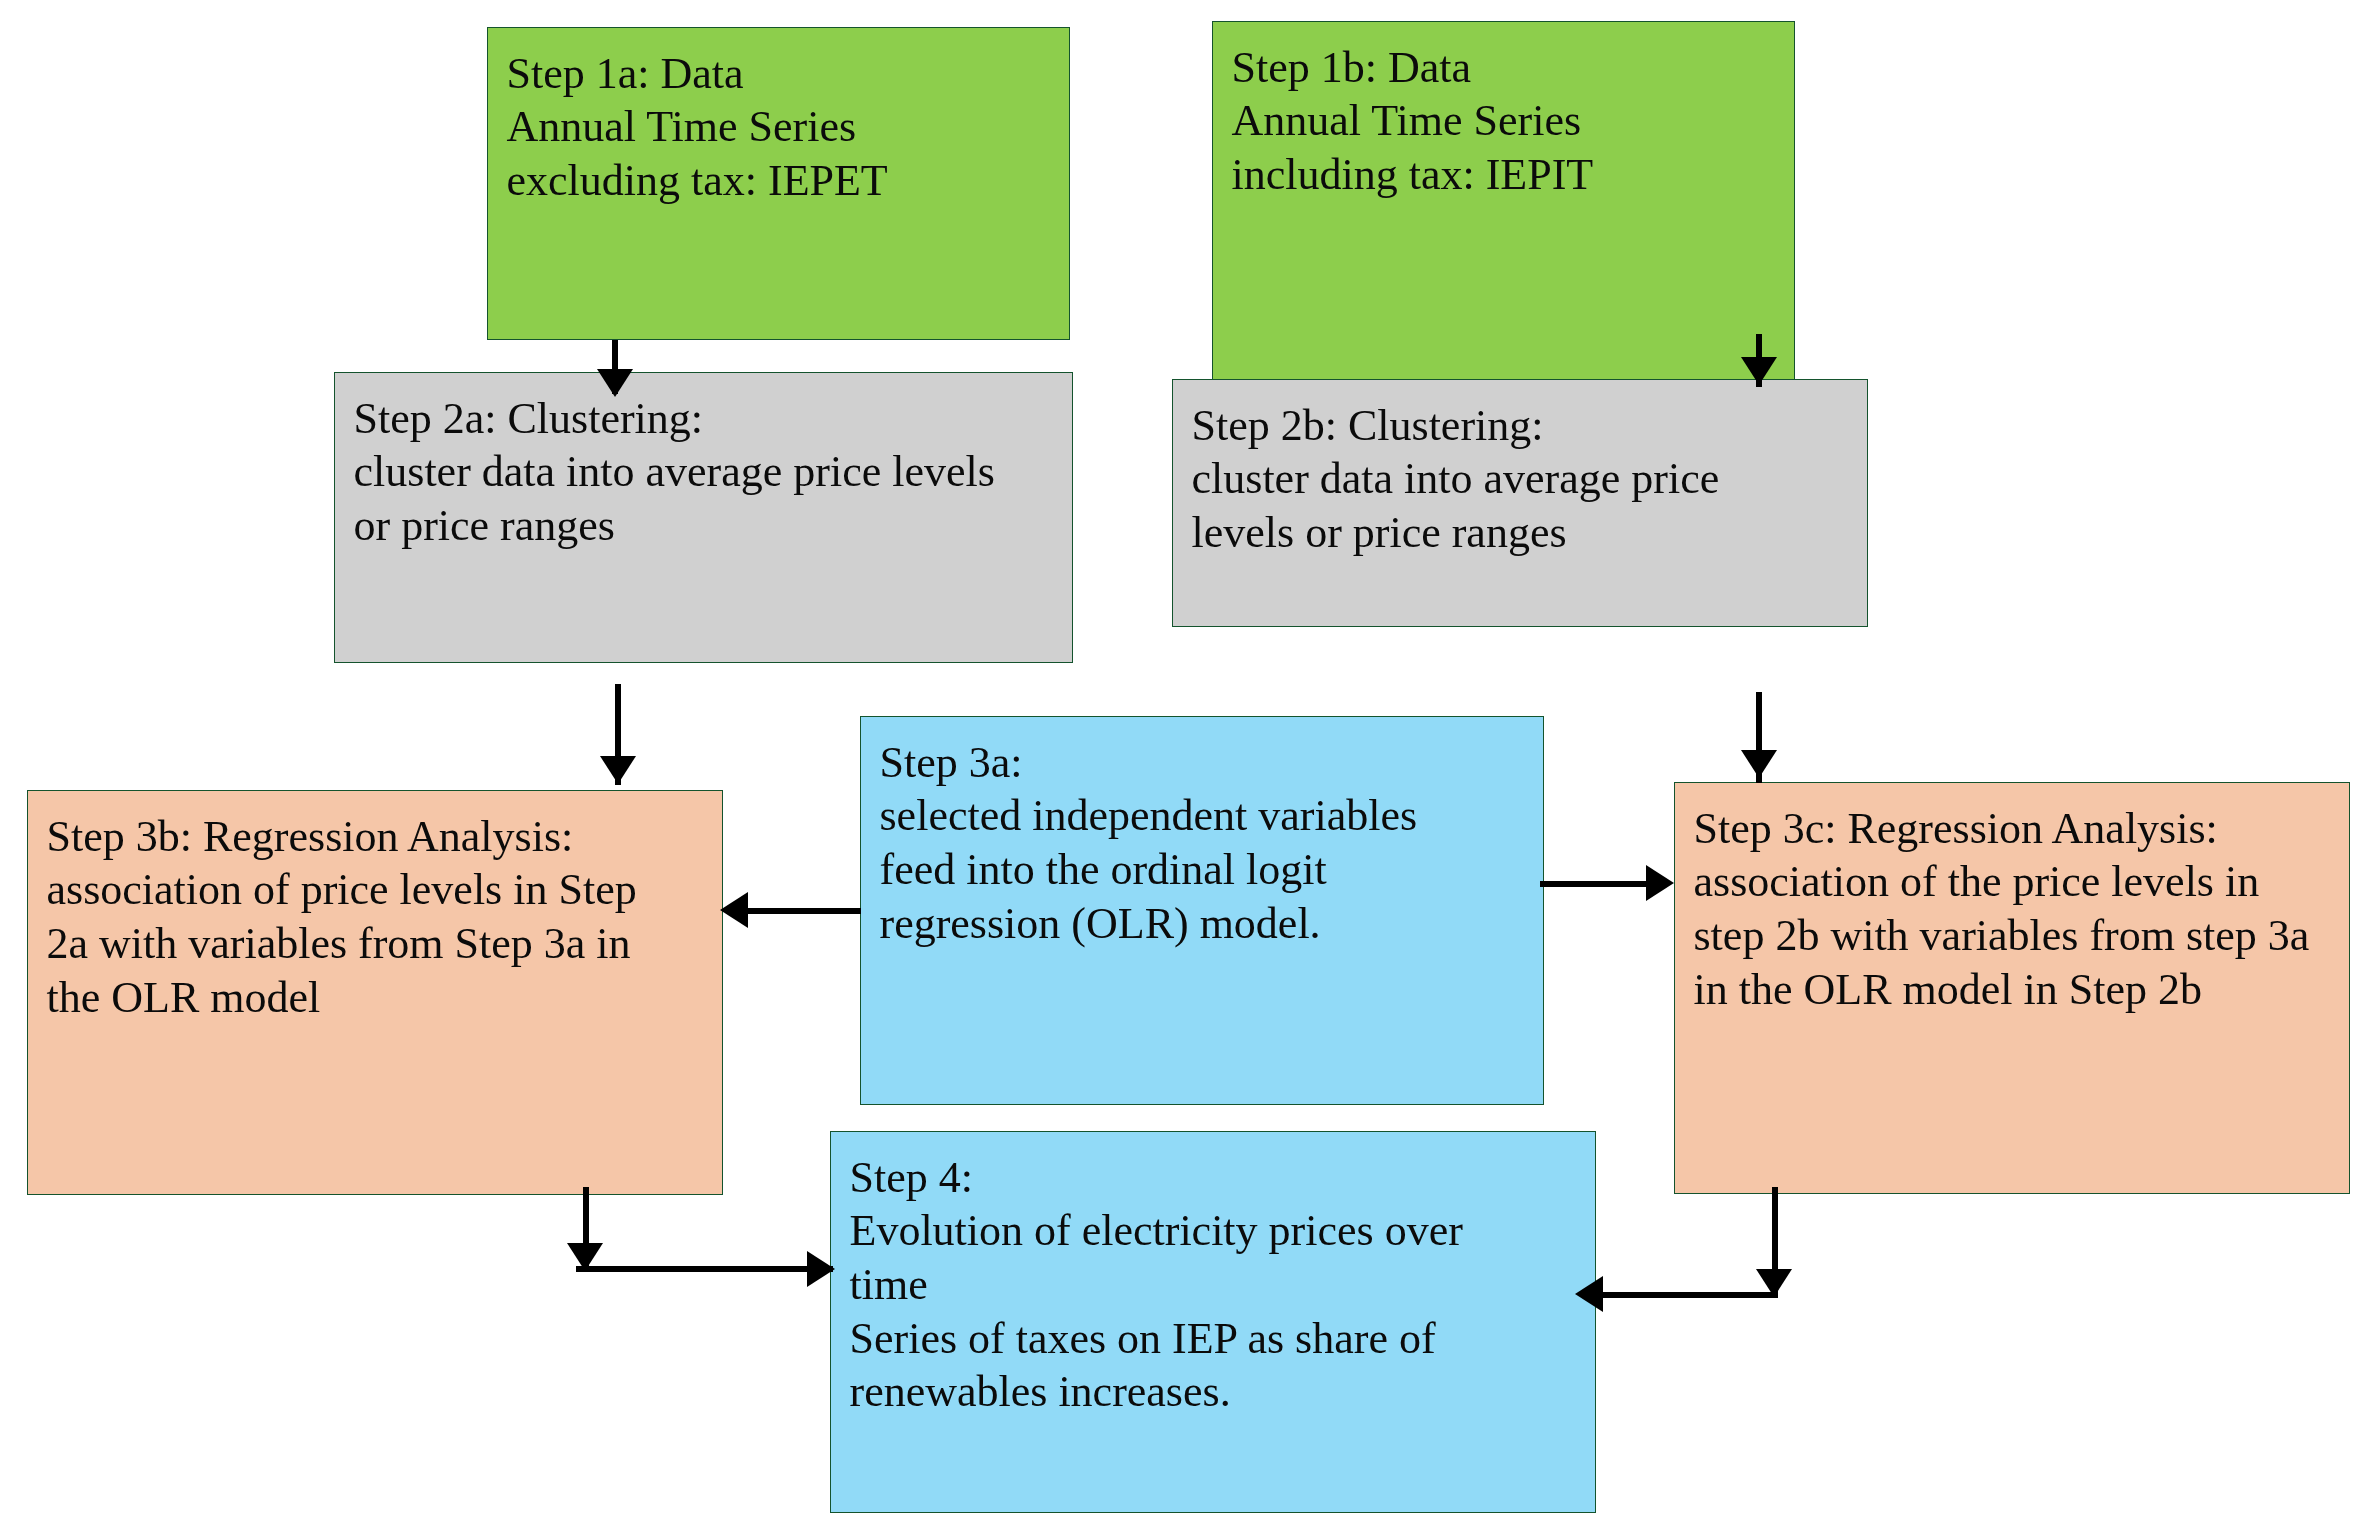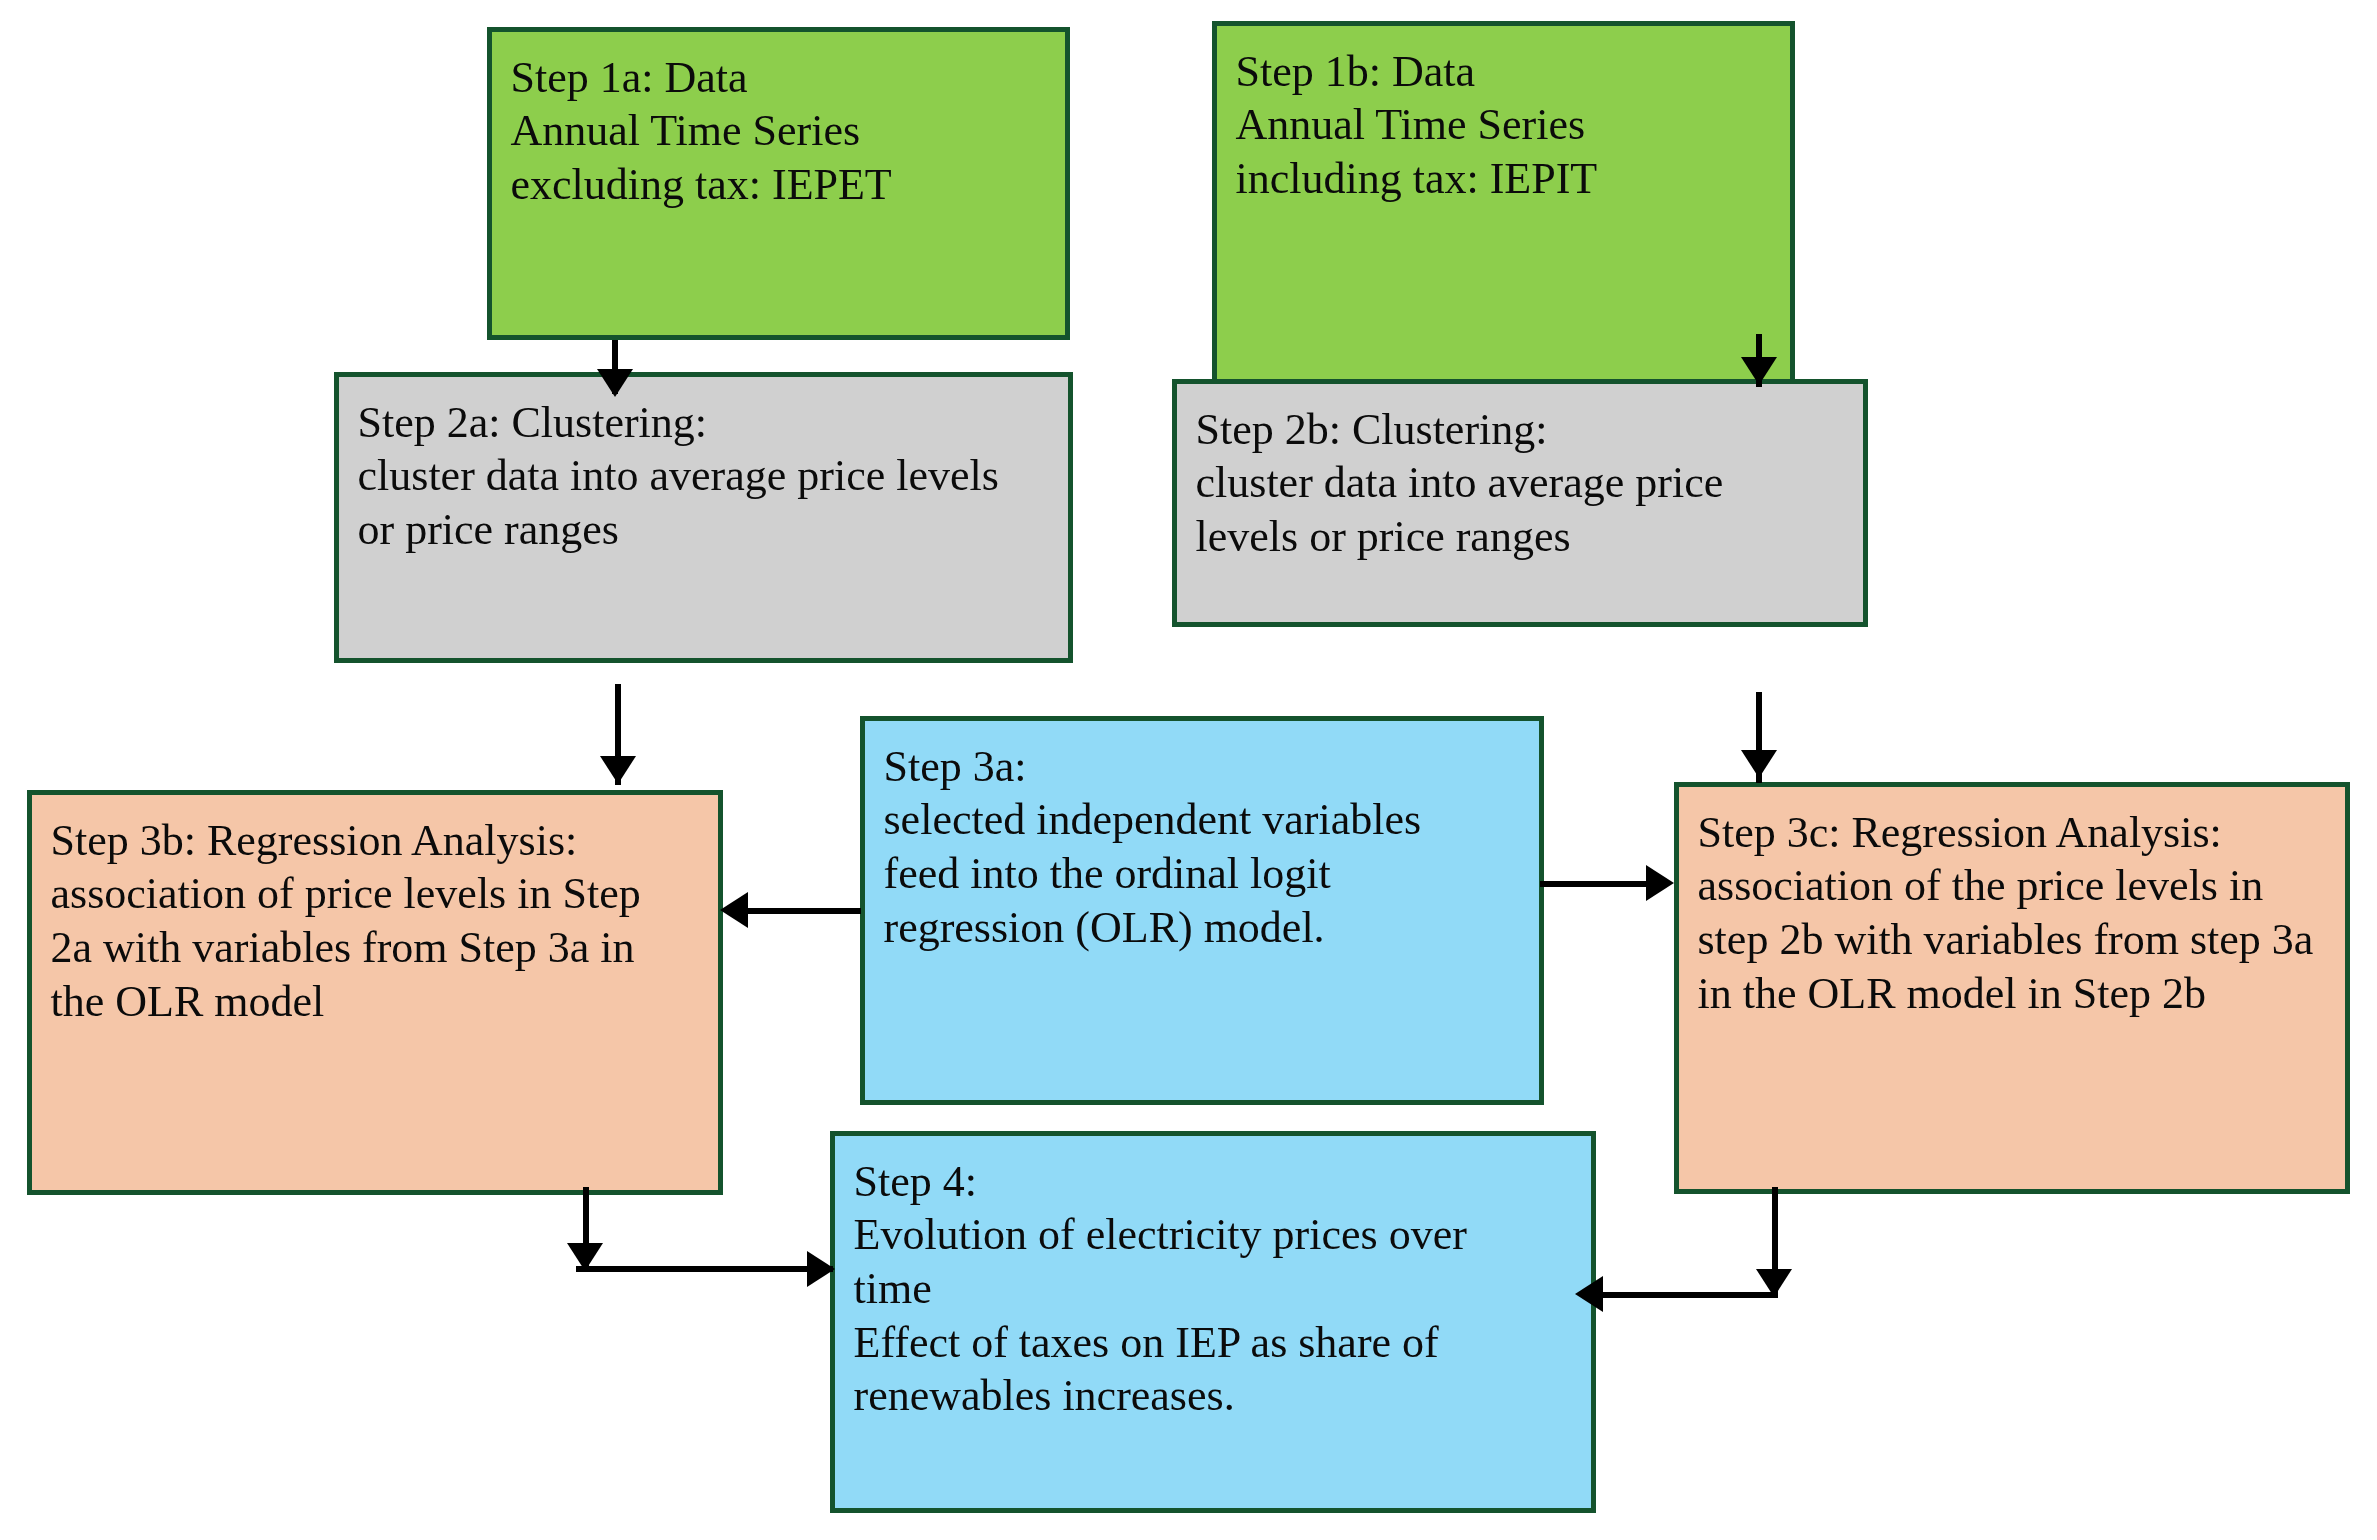--- a/index.html
+++ b/index.html
@@ -11,21 +11,21 @@
     position: relative;
     width: 2377px;
     height: 1540px;
     background: #ffffff;
     font-family: "Liberation Serif", "DejaVu Serif", serif;
     overflow: hidden;
   }
   .node {
     position: absolute;
     box-sizing: border-box;
-    border: 5px solid #14532d;
+    border: 1px solid #14532d;
     padding: 18.5px 18.5px 0 18.5px;
     font-size: 44px;
     line-height: 1.22;
     color: #0b0b0b;
     white-space: pre-line;
     overflow: hidden;
   }
   .node-green  { background: #8DCE4C; }
   .node-grey   { background: #D0D0D0; }
   .node-orange { background: #F5C6A8; margin-top: 8px; }
@@ -97,21 +97,21 @@
 regression (OLR) model.</div>
 
   <div class="node node-orange" style="left:1674px; top:774px; width:676px; height:412px;">Step 3c: Regression Analysis:
 association of the price levels in
 step 2b with variables from step 3a
 in the OLR model in Step 2b</div>
 
   <div class="node node-blue" style="left:830px; top:1131px; width:766px; height:382px;">Step 4:
 Evolution of electricity prices over
 time
-Effect of taxes on IEP as share of
+Series of taxes on IEP as share of
 renewables increases.</div>
 
   <div class="conn">
     <div class="vline" style="left:612px; top:340px; height:54px;"></div>
     <div class="arrow-down" style="left:597px; top:369px;"></div>
   </div>
 
   <div class="conn">
     <div class="vline" style="left:1756px; top:334px; height:53px;"></div>
     <div class="arrow-down" style="left:1741px; top:357px;"></div>

